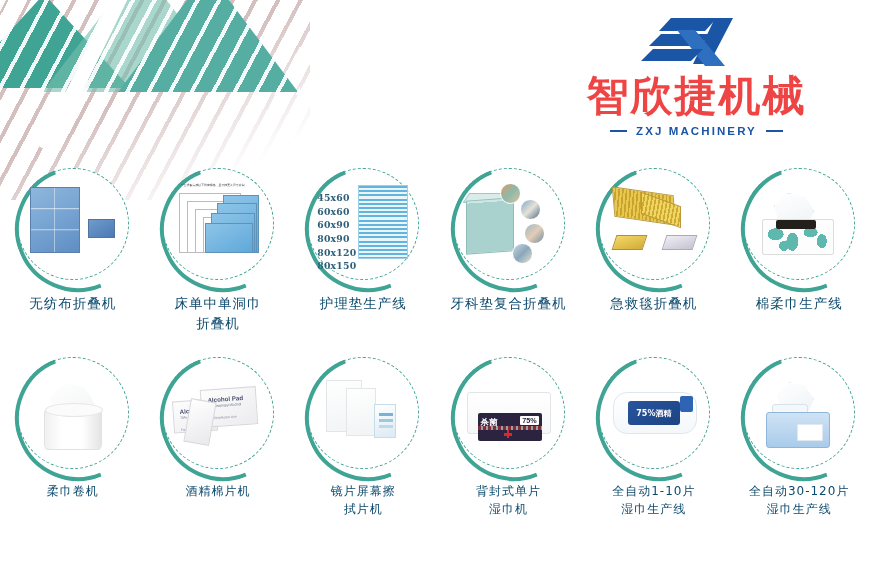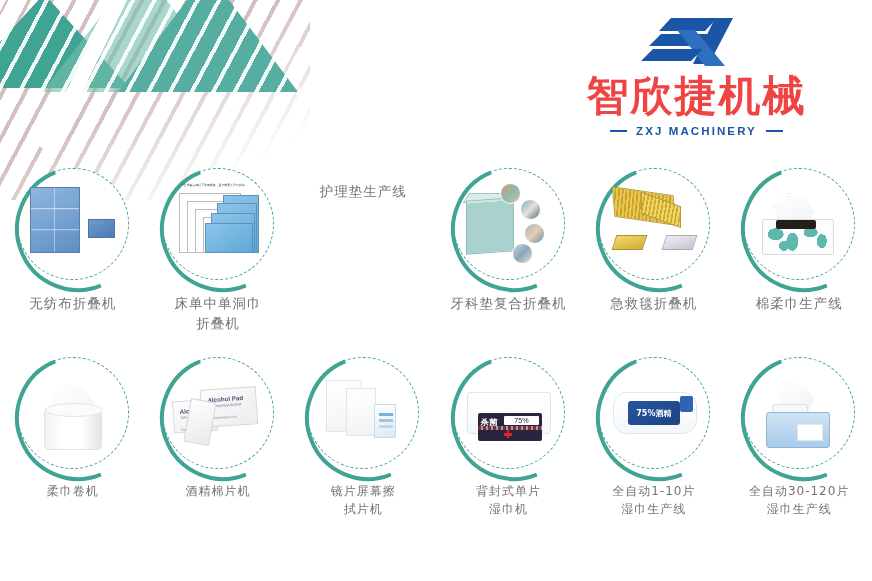--- a/index.html
+++ b/index.html
@@ -78,21 +78,21 @@
     width: 118px; height: 118px; border-radius: 50%;
     border: 4px solid #3fa494;
     clip-path: polygon(0 0, 50% 0, 50% 100%, 0 100%);
     transform: rotate(-22deg);
   }
   .art { position: relative; width: 94px; height: 94px; display: flex; align-items: center; justify-content: center; }
 
   .label {
     margin-top: 14px; text-align: center;
     font-family: "DejaVu Sans", "Liberation Sans", sans-serif;
-    font-size: 13.5px; color: #737373; line-height: 1.45;
+    font-size: 13.5px; color: #0c4a6e; line-height: 1.45;
     letter-spacing: 1px; font-weight: 500; white-space: pre-line;
   }
   .row2 { margin-top: 24px; }
   .row2 .label { font-size: 12px; }
 
   
   .fabric-main {
     position: absolute; left: 4px; top: 10px; width: 50px; height: 66px;
     background: linear-gradient(150deg,#8fb6dd 0%, #7ba7d4 42%, #5f8ec4 100%);
     border: 1px solid #5b7fad;
@@ -251,21 +251,21 @@
     position: absolute; left: 10px; top: 20px; width: 64px; height: 28px;
     background: #2c2340; border-radius: 2px; overflow: hidden;
   }
   .pack-cn {
     position: absolute; left: 3px; top: 4px;
     font-family: "DejaVu Sans", sans-serif; font-size: 8.4px;
     font-weight: 700; color: #fff; letter-spacing: .4px;
   }
   .pack-75 {
     position: absolute; right: 3px; top: 3px; background: #fff;
-    color: #2c2340; font-size: 7.2px; font-weight: 400; padding: 0 10px; border-radius: 1px;
+    color: #2c2340; font-size: 7.2px; font-weight: 700; padding: 0 2px; border-radius: 1px;
   }
   .pack-cross {
     position: absolute; left: 26px; bottom: 3px; width: 8px; height: 8px;
   }
   .pack-cross::before, .pack-cross::after {
     content:""; position:absolute; background:#d8272d;
   }
   .pack-cross::before { left:3px; top:0; width:2.4px; height:8px; }
   .pack-cross::after  { left:0; top:3px; width:8px; height:2.4px; }
   .pack-strip {
@@ -369,20 +369,33 @@
               <div class="sd-blue" style="left:34px;top:30px;width:44px;height:40px;"></div>
               <div class="sd-blue" style="left:28px;top:40px;width:48px;height:30px;"></div>
             </div>
           </div>
         </div>
         <div class="label">床单中单洞巾
 折叠机</div>
       </div>
 
       <div class="cell">
+        <div class="circle">
+          <div class="art">
+            <div class="sizes">
+              <div>45x60</div>
+              <div>60x60</div>
+              <div>60x90</div>
+              <div>80x90</div>
+              <div>80x120</div>
+              <div>80x150</div>
+            </div>
+            <div class="pad-lines"></div>
+          </div>
+        </div>
         <div class="label">护理垫生产线</div>
       </div>
 
       <div class="cell">
         <div class="circle">
           <div class="art">
             <div class="dentaltop"></div>
             <div class="dentalstack"></div>
             <div class="minicircle mc1"></div>
             <div class="minicircle mc2"></div>

